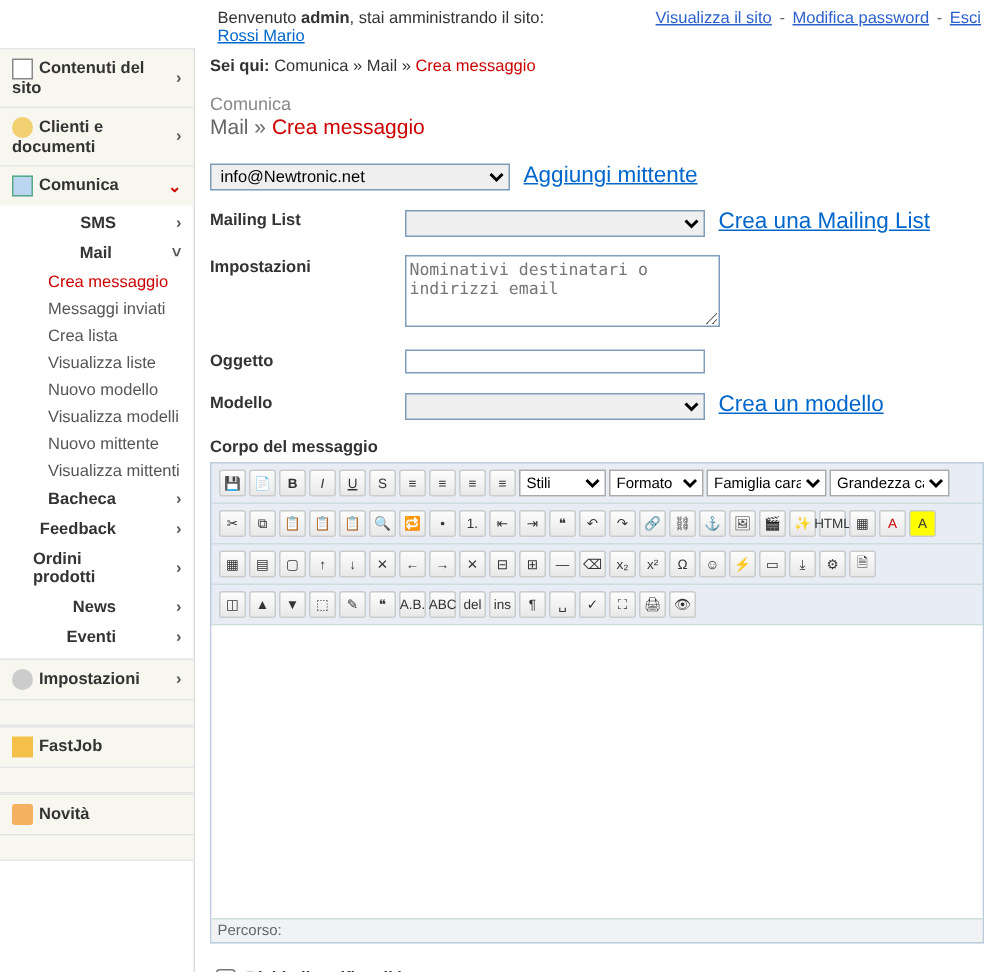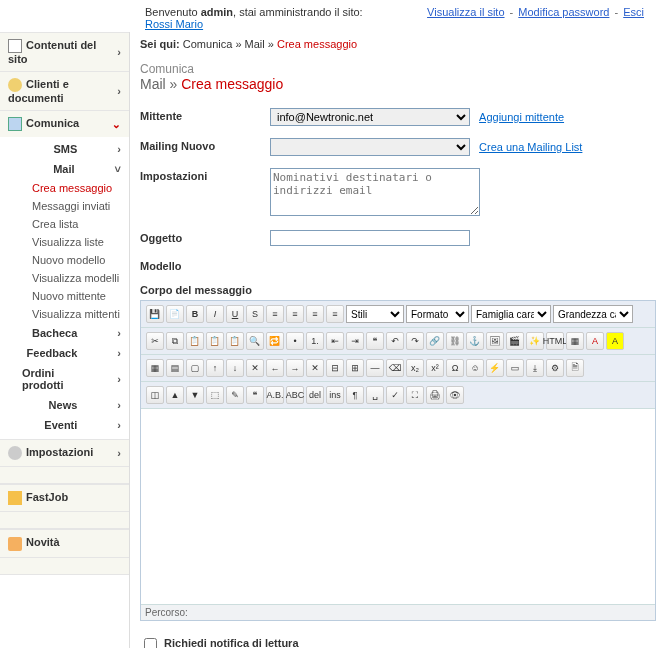--- a/index.html
+++ b/index.html
@@ -1,19 +1,19 @@
 <!DOCTYPE html>
 <html><head>
 <meta charset="utf-8">
 <style>
   * { box-sizing: border-box; }
   body { margin: 0; font-family: Verdana, Arial, sans-serif; font-size: 11px; color: #333; background: #fff; }
   a { color: #0066cc; text-decoration: underline; cursor: pointer; }
   
-  .top-bar { display: flex; justify-content: space-between; padding: 6px 20px 2px 145px; font-size: 11px; }
+  .top-bar { display: flex; justify-content: space-between; padding: 6px 10px 2px 145px; font-size: 11px; }
   .top-left { }
   .top-right { color: #0066cc; }
   .top-right a { margin: 0 2px; font-weight: normal; color: #2a5fcc;}
   .top-sep { color: #666; }
   
   .wrapper { display: flex; }
   
   .sidebar { width: 130px; border-right: 1px solid #ddd; background:#fff;}
   .sidebar-header { display:flex; align-items:center; justify-content:space-between; padding: 6px 8px; background:#f7f7f0; cursor:pointer; font-weight:bold; font-size:11px; border-top:1px solid #e5e5e5;}
   .sidebar-header .ico { width:14px; height:14px; display:inline-block; margin-right:4px; vertical-align:middle;}
@@ -36,21 +36,21 @@
   .page-head { padding:4px 0 10px 0;}
   .page-head .line1 { color:#888; font-size:12px; }
   .page-head .line2 { font-size:14px; color:#666; }
   .page-head .line2 .crumb-current { color:#c00; }
   
   .form-row { display:flex; align-items:flex-start; padding:6px 0;}
   .form-label { width:130px; font-weight:bold; font-size:11px; padding-top:2px;}
   .form-field { flex:1; }
   .form-field select, .form-field input[type=text] { width:200px; font-size:11px; padding:1px 2px; border:1px solid #7f9db9;}
   .form-field textarea { width:210px; height:48px; font-size:11px; font-family:monospace; padding:2px; border:1px solid #7f9db9; color:#999;}
-  .side-link { margin-left:6px; font-size:11px;margin-top:15px;}
+  .side-link { margin-left:6px; font-size:15px;margin-top:15px;}
   
   .editor-label { font-weight:bold; font-size:11px; margin:6px 0 4px 0;}
   .editor { border:1px solid #bcd; background:#e8edf5; }
   .toolbar { display:flex; flex-wrap:wrap; gap:0px; padding:3px 4px; border-bottom:1px solid #cdd;}
   .tb-btn { width:18px; height:18px; display:inline-flex; align-items:center; justify-content:center; background:linear-gradient(#fdfdfd,#e8e8e8); border:1px solid #ccc; margin:1px; font-size:9px; cursor:pointer; border-radius:2px; color:#333;}
   .tb-sel { height:18px; font-size:10px; border:1px solid #aaa; margin:1px; background:#fff;}
   .editor-body { background:#fff; height:195px; }
   .editor-footer { background:#f0f2f4; border-top:1px solid #cdd; padding:2px 4px; font-size:10px; color:#666;}
   
   .check-row { margin-top:14px; font-size:11px; }
@@ -165,31 +165,30 @@
     </div>
 
     <div class="page-head">
       <div class="line1">Comunica</div>
       <div class="line2">
         <span>Mail</span> » <span class="crumb-current">Crea messaggio</span>
       </div>
     </div>
 
     <div class="form-row">
-      <div class="form-label">Mittente</div>
       <div class="form-field">
         <select>
           <option>info@Newtronic.net</option>
         </select>
         <a class="side-link">Aggiungi mittente</a>
       </div>
     </div>
 
     <div class="form-row">
-      <div class="form-label">Mailing Nuovo</div>
+      <div class="form-label">Mailing List</div>
       <div class="form-field">
         <select><option></option></select>
         <a class="side-link">Crea una Mailing List</a>
       </div>
     </div>
 
     <div class="form-row">
       <div class="form-label">Impostazioni</div>
       <div class="form-field">
         <textarea placeholder="Nominativi destinatari o indirizzi email" style=""></textarea>
@@ -198,20 +197,24 @@
 
     <div class="form-row">
       <div class="form-label">Oggetto</div>
       <div class="form-field">
         <input type="text" style="">
       </div>
     </div>
 
     <div class="form-row">
       <div class="form-label">Modello</div>
+      <div class="form-field">
+        <select><option></option></select>
+        <a class="side-link">Crea un modello</a>
+      </div>
     </div>
 
     <div class="editor-label">Corpo del messaggio</div>
 
     <div class="editor">
       <div class="toolbar">
         <span class="tb-btn">💾</span>
         <span class="tb-btn">📄</span>
         <span class="tb-btn">
             <b>B</b>

